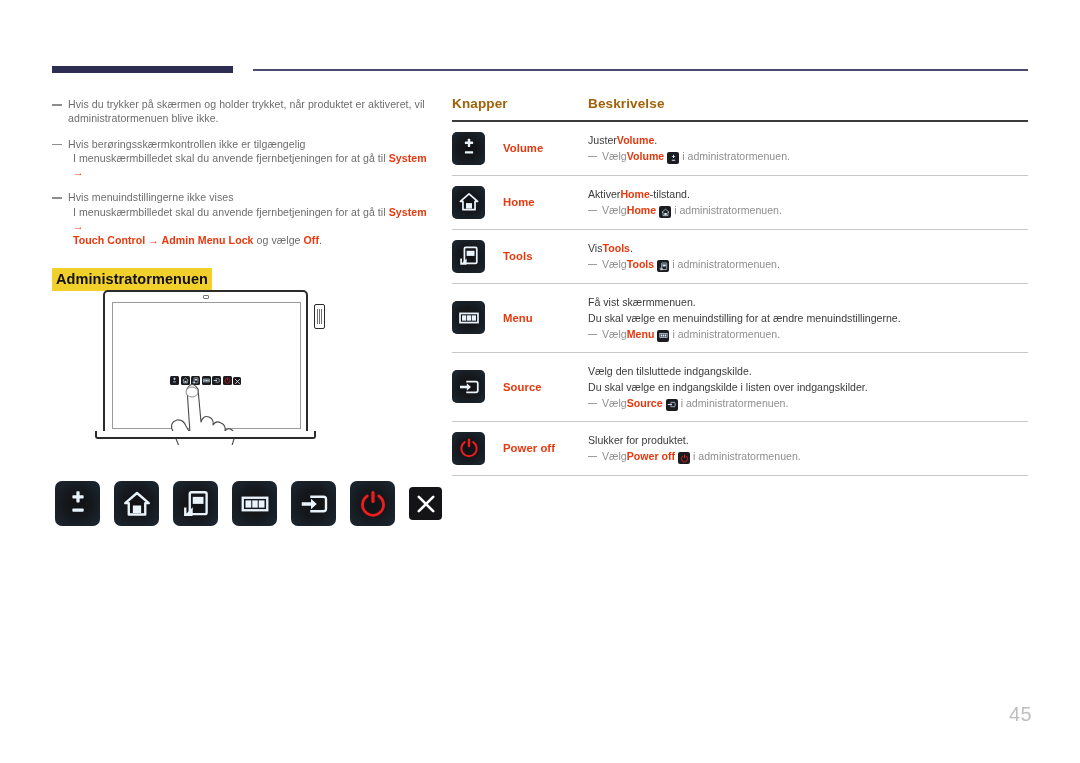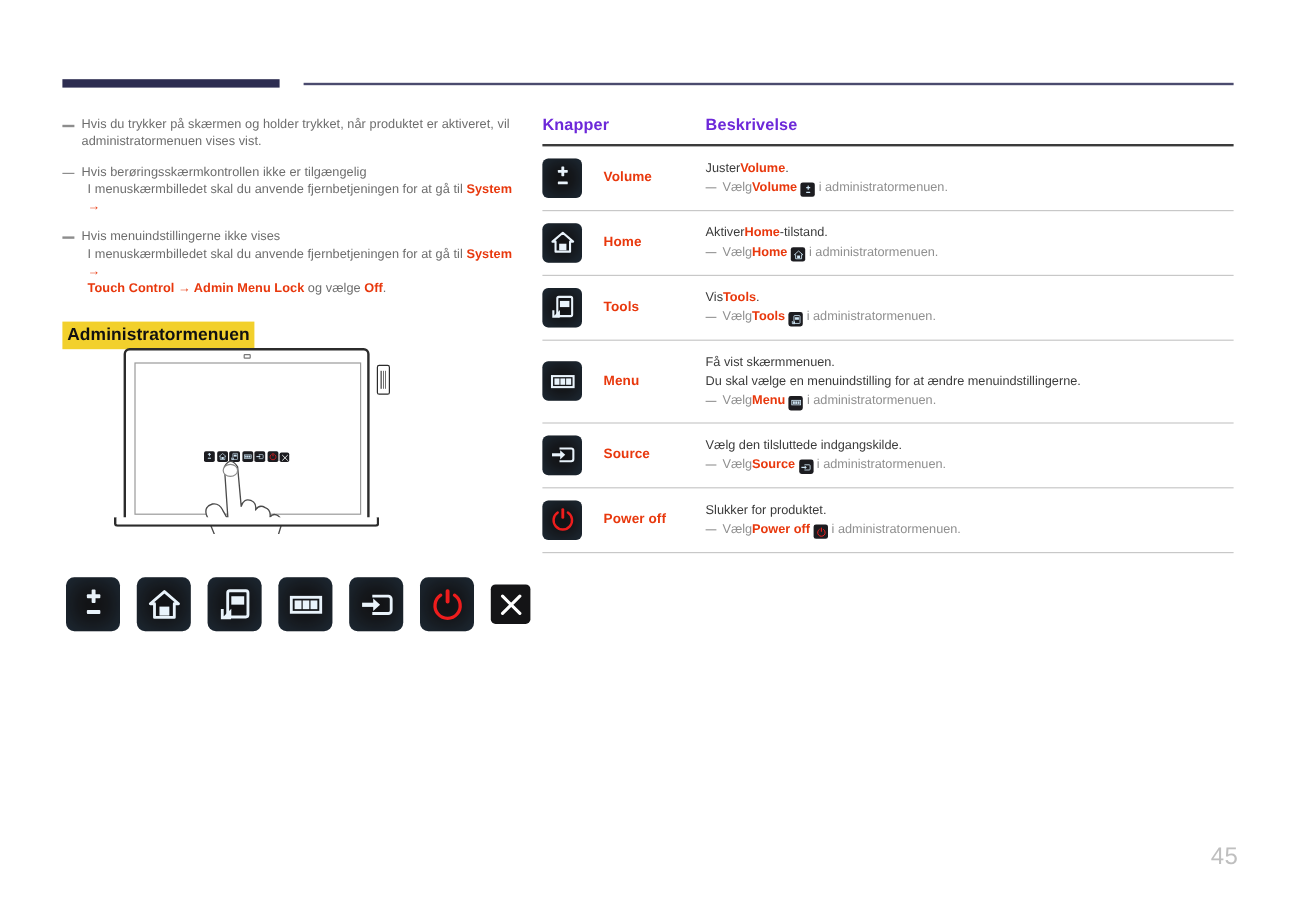--- a/index.html
+++ b/index.html
@@ -111,21 +111,21 @@
     box-shadow: inset 0 0 22px rgba(70,120,160,.30);
   }
   .bigkey.flat { background: #141416; box-shadow: none; }
 
   
   .table {
     position: absolute; left: 452px; top: 96px; width: 576px;
   }
   .thead { display: flex; padding-bottom: 9px; }
   .th {
-    font-size: 13.5px; font-weight: bold; color: #6d28d9;
+    font-size: 13.5px; font-weight: bold; color: #a16207;
     letter-spacing: .01em;
   }
   .th.c1 { width: 136px; }
   .th.c2 { flex: 1; }
   .rule-thick { height: 1.6px; background: #3b3b3b; }
   .rule-thin { height: 1px; background: #c8c8c8; }
 
   .trow { display: flex; align-items: center; padding: 10px 0 10px 0; }
   .cell-icon { width: 51px; display: flex; justify-content: flex-start; }
   .cell-name {
@@ -165,21 +165,21 @@
 
 <div class="page">
 
   <div class="hdr-thick"></div>
   <div class="hdr-thin"></div>
 
   <div class="left-col">
     <div id="notes-host">
         <div class="note">
           <div class="note-line"><span class="">Hvis du trykker på skærmen og holder trykket, når produktet er aktiveret, vil</span></div>
-          <div class="note-line"><span class="">administratormenuen vises vist.</span></div>
+          <div class="note-line"><span class="">administratormenuen blive ikke.</span></div>
         </div>
         <div class="note">
           <div class="note-line"><span class="">Hvis berøringsskærmkontrollen ikke er tilgængelig</span></div>
           <div class="note-line indent"><span class="">I menuskærmbilledet skal du anvende fjernbetjeningen for at gå til </span><span class="rd">System</span><span class="rd"> →</span></div>
         </div>
         <div class="note">
           <div class="note-line"><span class="">Hvis menuindstillingerne ikke vises</span></div>
           <div class="note-line indent"><span class="">I menuskærmbilledet skal du anvende fjernbetjeningen for at gå til </span><span class="rd">System</span><span class="rd"> →</span></div>
           <div class="note-line indent"><span class="rd">Touch Control</span><span class="rd"> → </span><span class="rd">Admin Menu Lock</span><span class=""> og vælge </span><span class="rd">Off</span><span class="">.</span></div>
         </div>
@@ -450,20 +450,23 @@
                 <rect x="2.2" y="10.6" width="9.4" height="2.8" fill="#e9f3fb"></rect>
                 <path d="M9.6 7.8 L14.2 12 L9.6 16.2 Z" fill="#e9f3fb"></path>
               </svg>
             </div>
           </div>
           <div class="cell-name">Source</div>
           <div class="cell-desc">
             <div class="d-line">
               <span class="">Vælg den tilsluttede indgangskilde.</span>
             </div>
+            <div class="d-line">
+              <span class="">Du skal vælge en indgangskilde i listen over indgangskilder.</span>
+            </div>
             <div class="d-line sub">
               <span class="">Vælg </span>
               <span class="rd">Source</span>
               <span class="ikey">
                 <svg width="9" height="9" viewBox="0 0 24 24">
                   <path d="M9 6.2 h10.6 a2 2 0 0 1 2 2 v7.6 a2 2 0 0 1 -2 2 H9" fill="none" stroke="#cfe6f5" stroke-width="1.9"></path>
                   <rect x="2.2" y="10.6" width="9.4" height="2.8" fill="#cfe6f5"></rect>
                   <path d="M9.6 7.8 L14.2 12 L9.6 16.2 Z" fill="#cfe6f5"></path>
                 </svg>
               </span>

